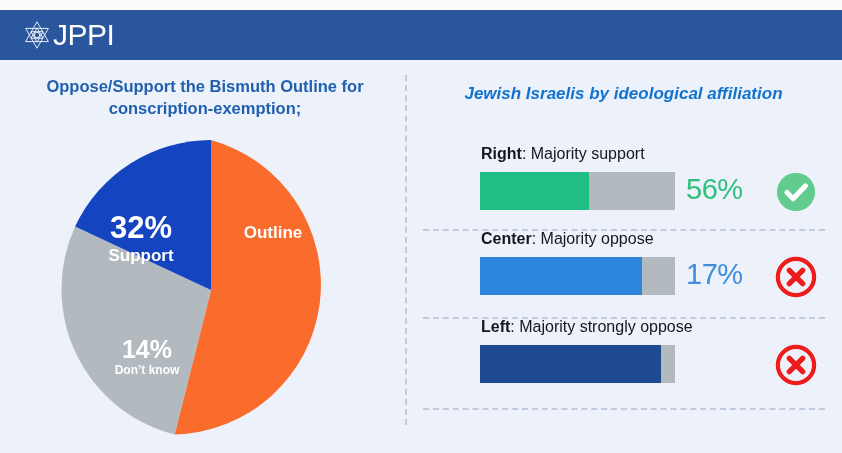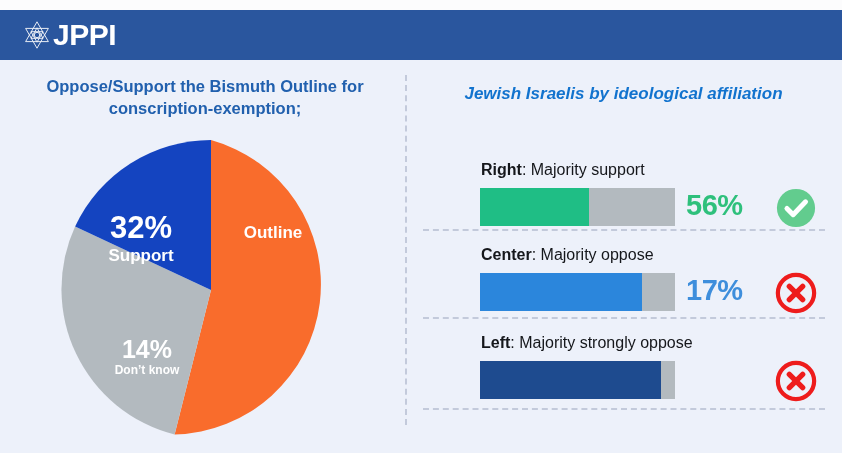--- a/index.html
+++ b/index.html
@@ -32,21 +32,21 @@
     margin-left: 22px;
   }
   #logo-star {
     width: 30px;
     height: 30px;
     display: block;
   }
   #logo-text {
     color: #ffffff;
     font-size: 30px;
-    font-weight: bold;
+    font-weight: normal;
     letter-spacing: -0.5px;
     line-height: 1;
     margin-left: 1px;
     font-family: "Liberation Sans", sans-serif;
   }
 
   
   #content-panel {
     position: absolute;
     left: 0;
@@ -151,21 +151,20 @@
     font-size: 17px;
     font-weight: bold;
     line-height: 1.38;
     font-style: italic;
   }
   .group-row {
     position: absolute;
     left: 18px;
     width: 402px;
     height: 82px;
-    margin-top: 16px;
   }
   #row-right  { top: 85px; }
   #row-center { top: 170px; }
   #row-left   { top: 258px; }
 
   .row-heading {
     position: absolute;
     left: 58px;
     top: 0;
     font-size: 16px;
@@ -186,21 +185,21 @@
     position: absolute;
     left: 0;
     top: 0;
     height: 38px;
   }
   .row-pct {
     position: absolute;
     left: 263px;
     top: 28px;
     font-size: 29px;
-    font-weight: bold;
+    font-weight: normal;
     letter-spacing: -0.5px;
   }
   .row-icon {
     position: absolute;
     left: 352px;
     top: 26px;
     width: 42px;
     height: 42px;
   }
   .row-icon svg { display: block; width: 42px; height: 42px; }

